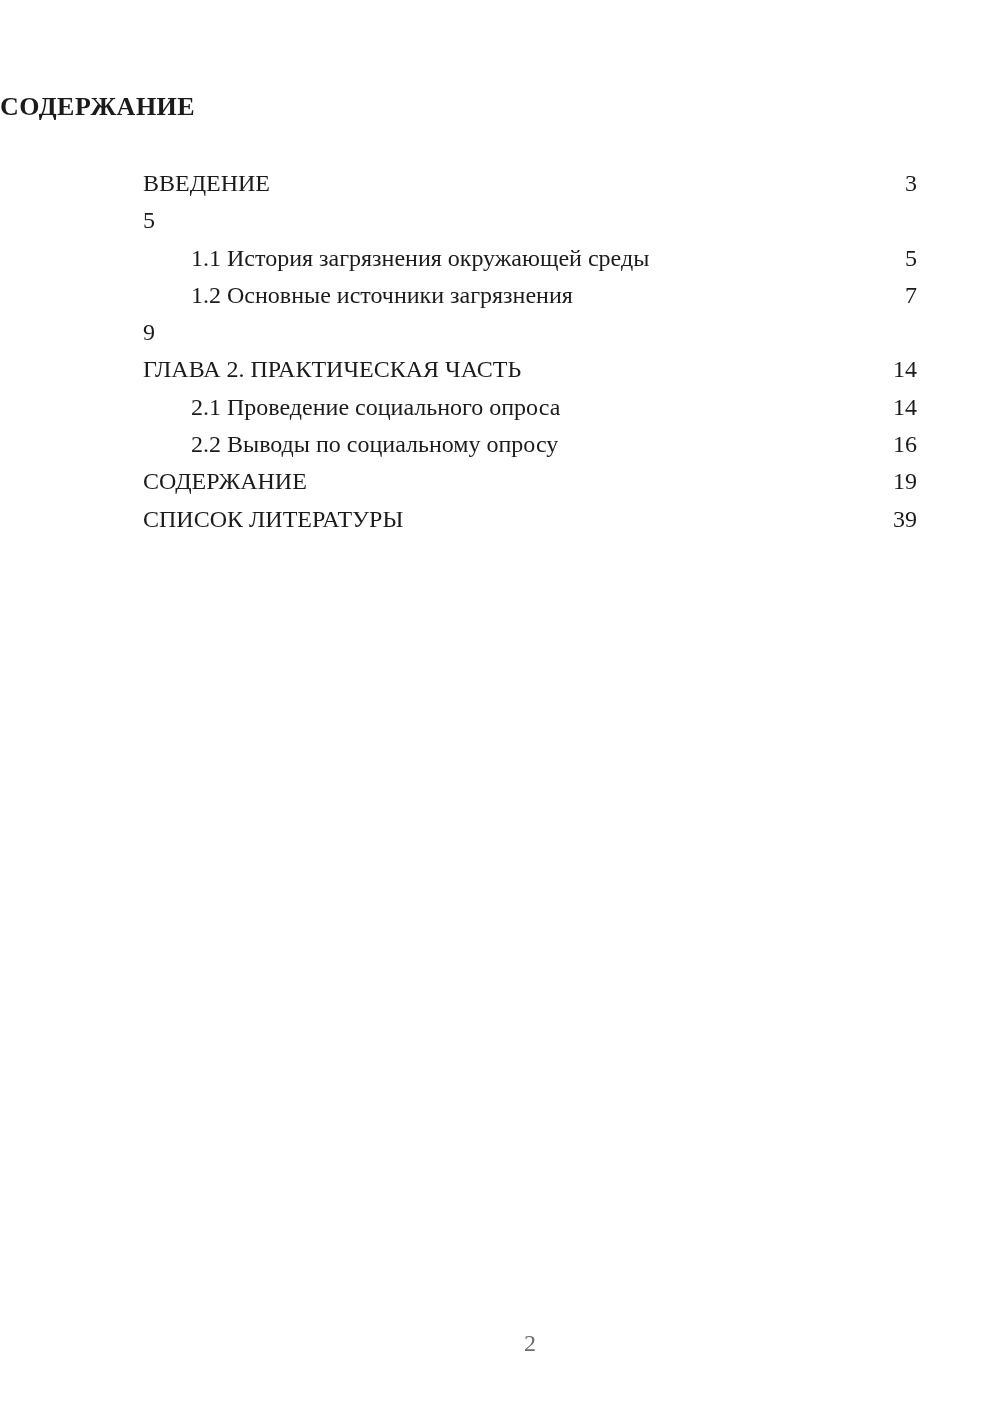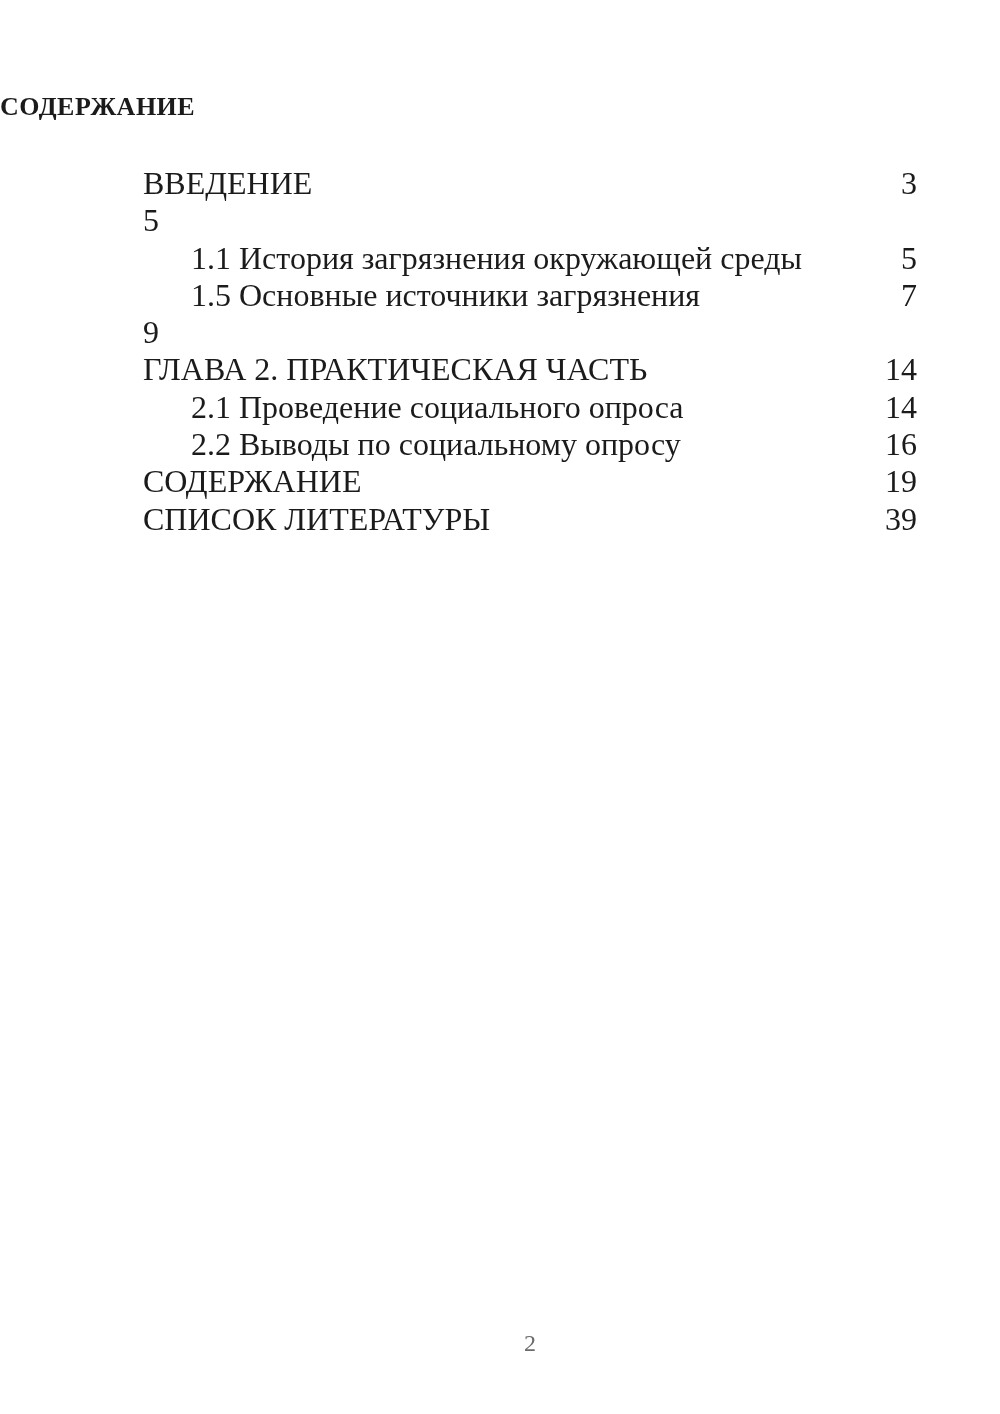--- a/index.html
+++ b/index.html
@@ -28,21 +28,21 @@
   }
 
   .toc {
     margin: 40px 83px 0 143px; 
   }
 
   .toc-row {
     display: flex;
     justify-content: space-between;
     align-items: center;
-    font-size: 32px;
+    font-size: 24px;
     line-height: 37.3px;
   }
 
   .toc-label {
     white-space: nowrap;
   }
 
   .toc-row.indent .toc-label {
     padding-left: 48px;
   }
@@ -80,21 +80,21 @@
     <div class="toc-row">
       <span class="toc-page">5</span>
     </div>
 
     <div class="toc-row indent">
       <span class="toc-label">1.1 История загрязнения окружающей среды</span>
       <span class="toc-page">5</span>
     </div>
 
     <div class="toc-row indent">
-      <span class="toc-label">1.5 Основные источники загрязнения</span>
+      <span class="toc-label">1.2 Основные источники загрязнения</span>
       <span class="toc-page">7</span>
     </div>
 
     <div class="toc-row indent">
       <span class="toc-page">9</span>
     </div>
 
 
     <div class="toc-row">
       <span class="toc-label">ГЛАВА 2. ПРАКТИЧЕСКАЯ ЧАСТЬ</span>

